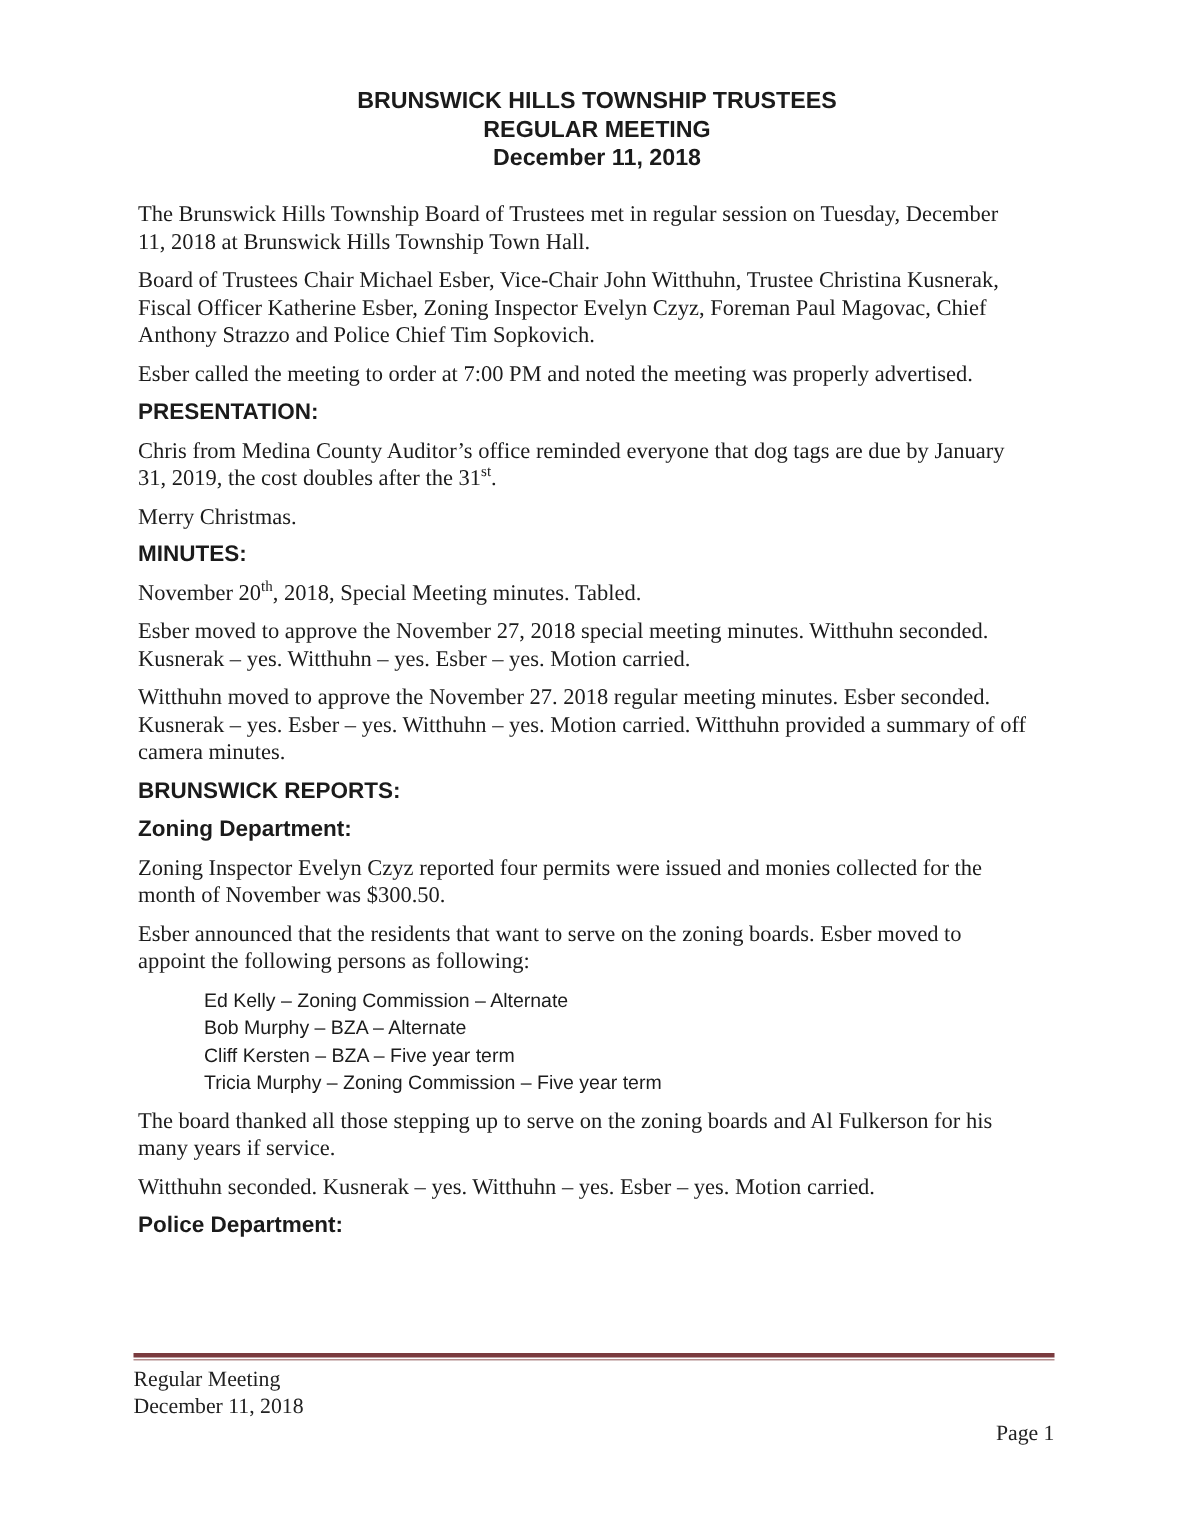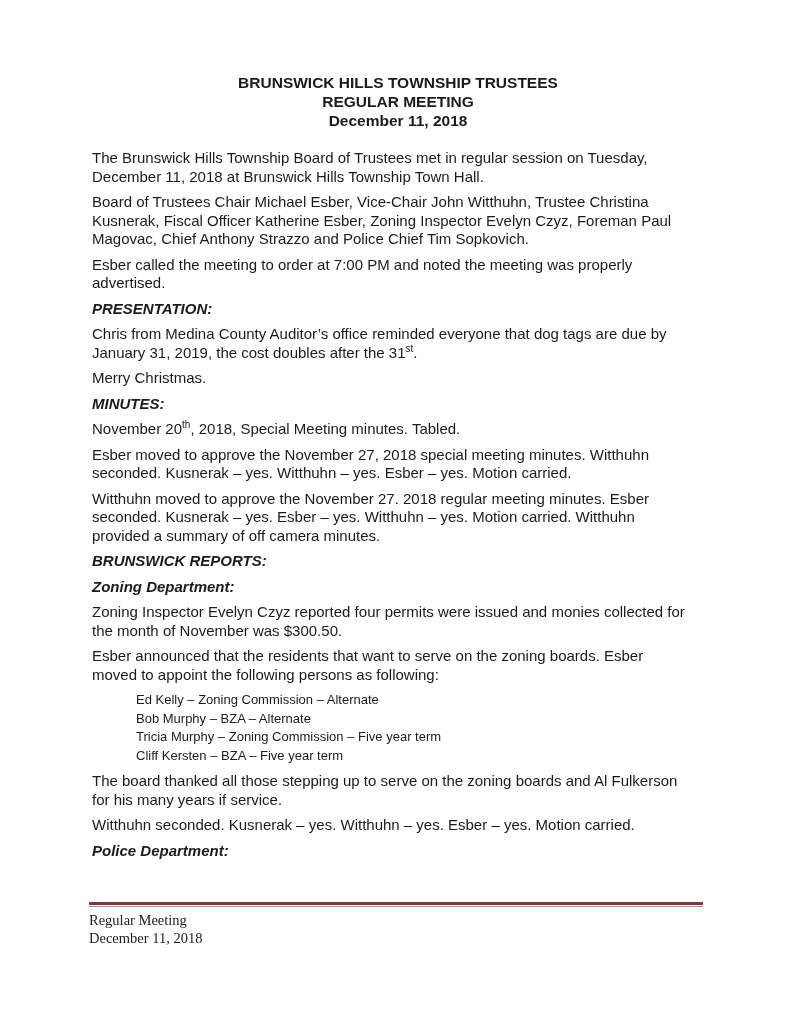--- a/index.html
+++ b/index.html
@@ -8,43 +8,43 @@
     width: 791px;
     height: 1024px;
     background: #ffffff;
     font-family: "Liberation Sans", sans-serif;
     color: #1b1b1b;
     overflow: hidden;
     box-sizing: border-box;
   }
   .content {
     position: absolute;
-    top: 73px;
+    top: 58px;
     left: 92px;
     width: 612px;
   }
   .title-block {
     text-align: center;
     font-weight: bold;
     font-size: 15.5px;
     line-height: 19px;
     margin-bottom: 19px;
   }
   .title-block div { white-space: nowrap; }
   p.para {
     margin: 0 17px 7px 0;
     font-size: 15px;
     line-height: 18.5px;
+    font-family: Liberation Serif, serif;
   }
   p.heading {
     margin: 4px 0 7px 0;
     font-size: 15px;
     line-height: 18.5px;
     font-weight: bold;
-    font-style: italic;
   }
   sup {
     font-size: 10px;
     line-height: 0;
     vertical-align: super;
     text-align: center;
   }
   .indent-list {
     margin: 0 0 7px 0;
     padding-left: 44px;
@@ -88,33 +88,34 @@
         <p class="para">November 20<sup>th</sup>, 2018, Special Meeting minutes. Tabled.</p>
         <p class="para">Esber moved to approve the November 27, 2018 special meeting minutes. Witthuhn seconded. Kusnerak – yes. Witthuhn – yes. Esber – yes. Motion carried.</p>
         <p class="para">Witthuhn moved to approve the November 27. 2018 regular meeting minutes. Esber seconded. Kusnerak – yes. Esber – yes. Witthuhn – yes. Motion carried.  Witthuhn provided a summary of off camera minutes.</p>
         <p class="heading">BRUNSWICK REPORTS:</p>
         <p class="heading">Zoning Department:</p>
         <p class="para">Zoning Inspector Evelyn Czyz reported four permits were issued and monies collected for the month of November was $300.50.</p>
         <p class="para">Esber announced that the residents that want to serve on the zoning boards. Esber moved to appoint the following persons as following:</p>
         <div class="indent-list">
           <div>Ed Kelly – Zoning Commission – Alternate</div>
           <div>Bob Murphy – BZA – Alternate</div>
+          <div>Cliff Kersten – BZA – Five year term</div>
           <div>Tricia Murphy – Zoning Commission – Five year term</div>
-          <div>Cliff Kersten – BZA – Five year term</div>
         </div>
         <p class="para">The board thanked all those stepping up to serve on the zoning boards and Al Fulkerson for his many years if service.</p>
         <p class="para">Witthuhn seconded. Kusnerak – yes. Witthuhn – yes. Esber – yes. Motion carried.</p>
         <p class="heading">Police Department:</p>
       </div>
   </div>
 
   <div class="footer">
     <div>
       <div class="rule-dark" style="background: rgb(122, 59, 62);"></div>
       <div class="rule-light" style="background: rgb(180, 142, 142);"></div>
     </div>
     <div class="footer-left">
       <div>Regular Meeting</div>
       <div>December 11, 2018</div>
     </div>
+    <div class="footer-page">Page 1</div>
   </div>
 
 </div>
 
 </body></html>

